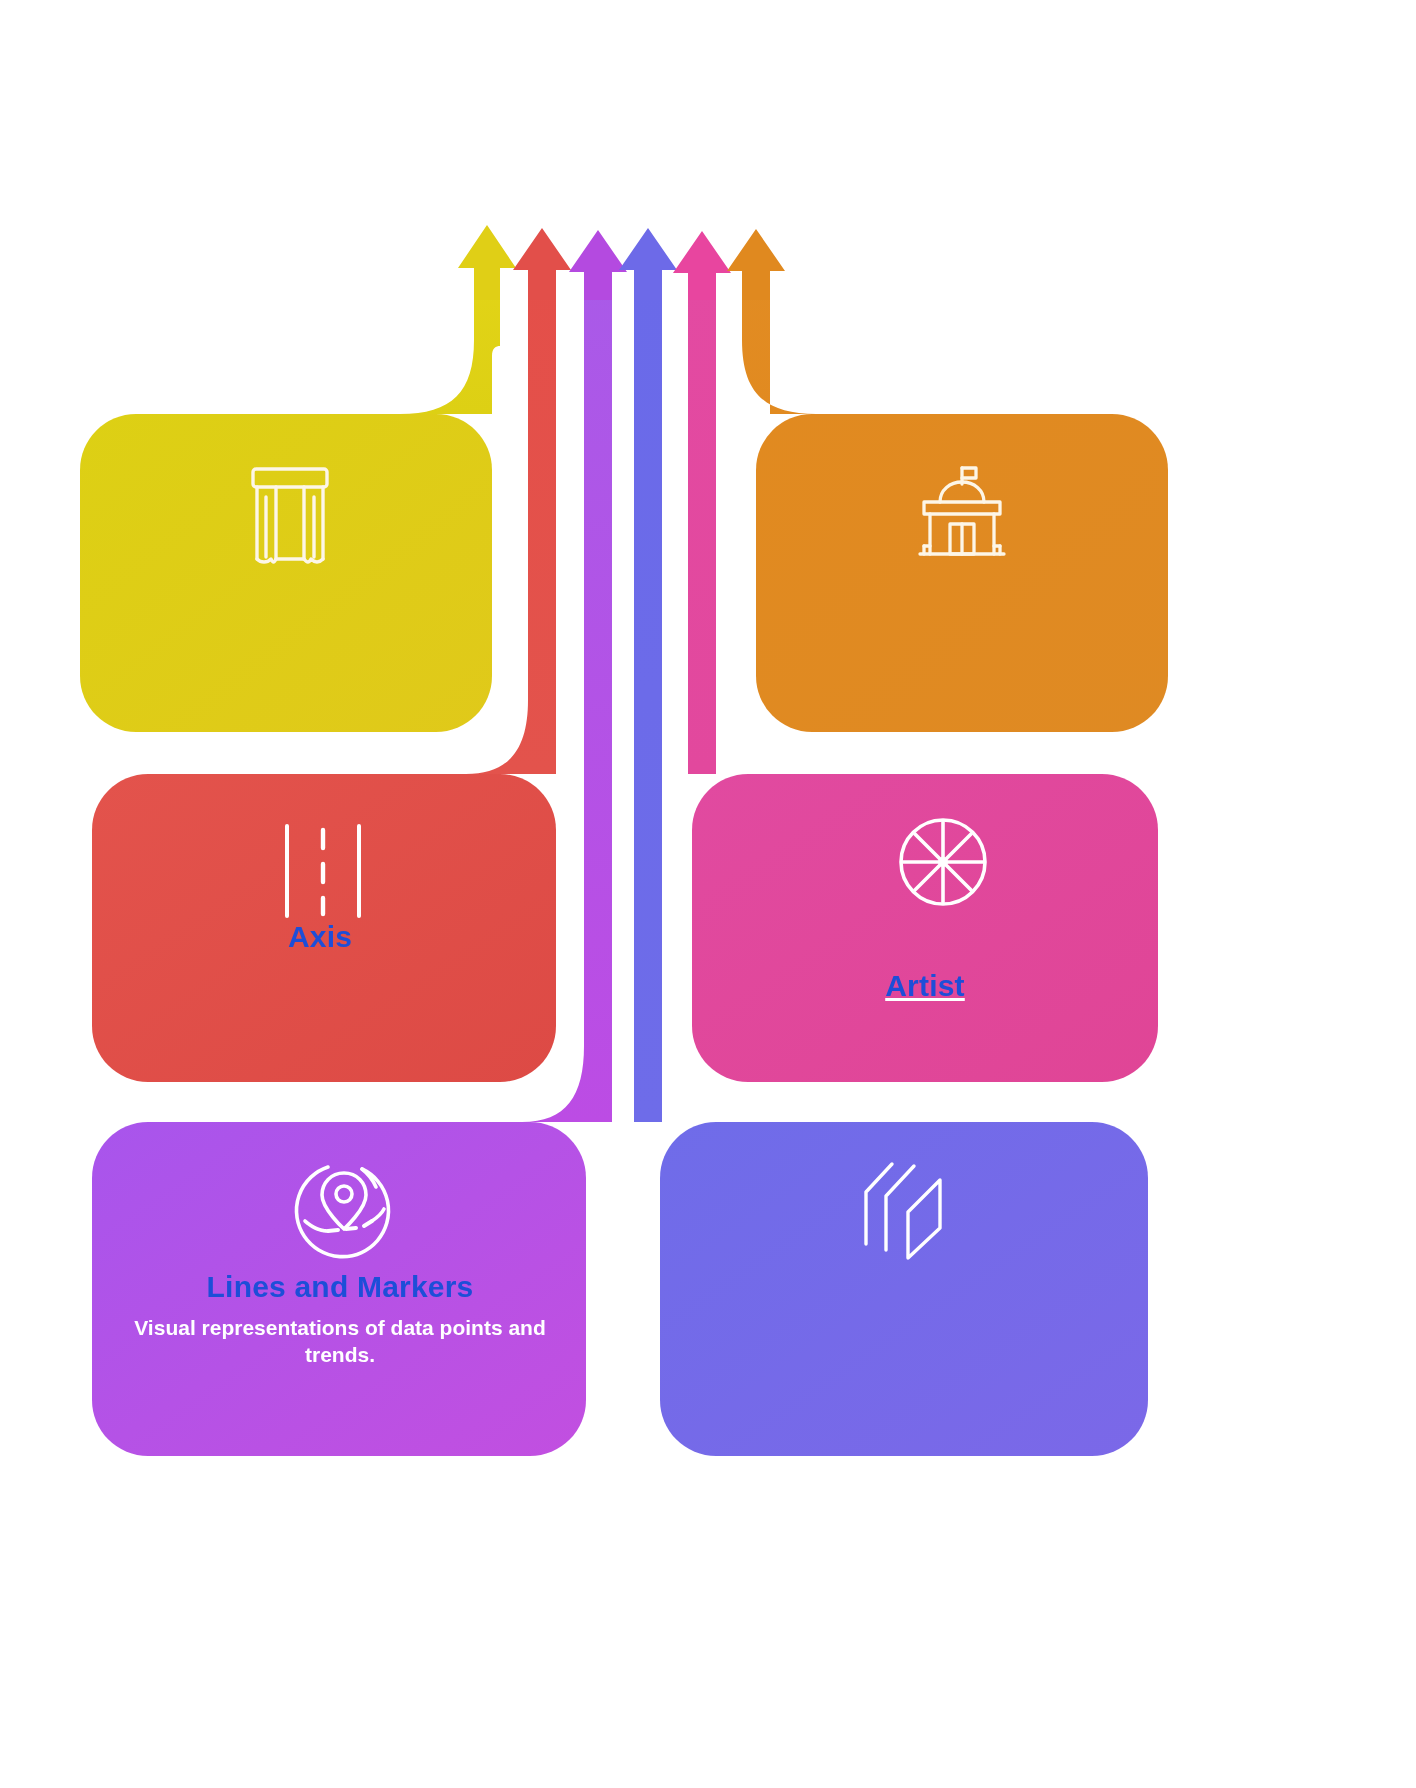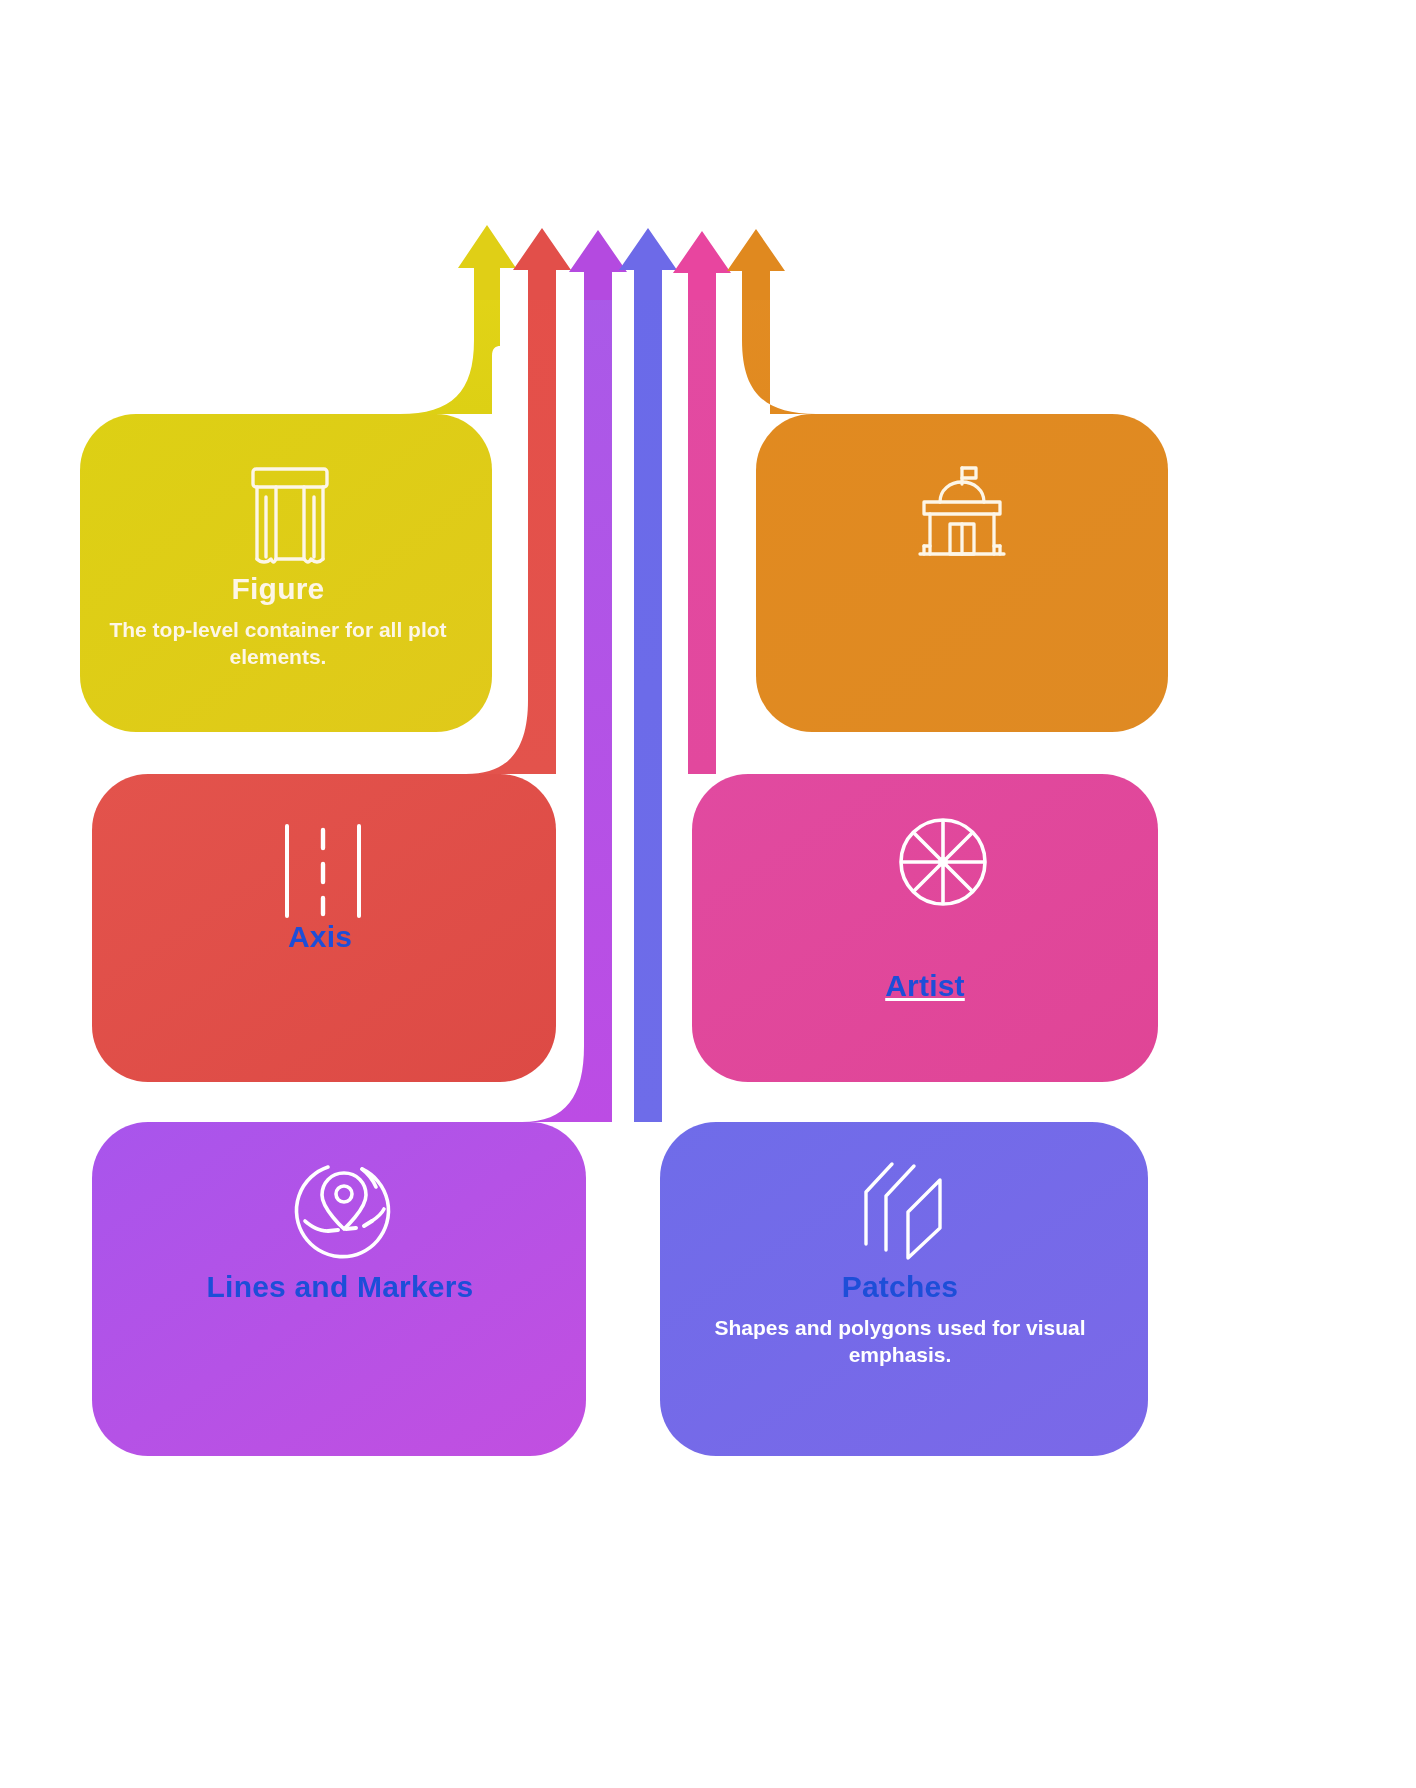--- a/index.html
+++ b/index.html
@@ -303,36 +303,29 @@
       <circle cx="46" cy="46" r="3.2" fill="#ffffff"></circle>
     </g>
 
     <g stroke="#ffffff" stroke-width="3.4" fill="none" stroke-linecap="round" stroke-linejoin="round" transform="translate(858,1158)">
       <path d="M 34 6 L 8 34 L 8 86"></path>
       <path d="M 56 8 L 28 38 L 28 92"></path>
       <path d="M 82 22 L 50 54 L 50 100 L 82 70 Z"></path>
     </g>
   </svg>
 
-  <div class="card-text" style="left:108px;top:572px;width:340px;">
-    <div class="card-title cream">Figure</div>
-    <div class="card-desc cream">The top-level container for all plot elements.</div>
-  </div>
 
   <div class="card-text" style="left:110px;top:920px;width:420px;">
     <div class="card-title">Axis</div>
   </div>
 
   <div class="card-text" style="left:110px;top:1270px;width:460px;">
     <div class="card-title">Lines and Markers</div>
+    <div class="card-desc">Visual representations of data points and trends.</div>
   </div>
 
 
   <div class="card-text" style="left:730px;top:969px;width:390px;text-decoration:underline;">
     <div class="card-title">Artist</div>
   </div>
 
-  <div class="card-text" style="left:700px;top:1270px;width:400px;">
-    <div class="card-title">Patches</div>
-    <div class="card-desc">Shapes and polygons used for visual emphasis.</div>
-  </div>
 
 </div>
 
 </body></html>

